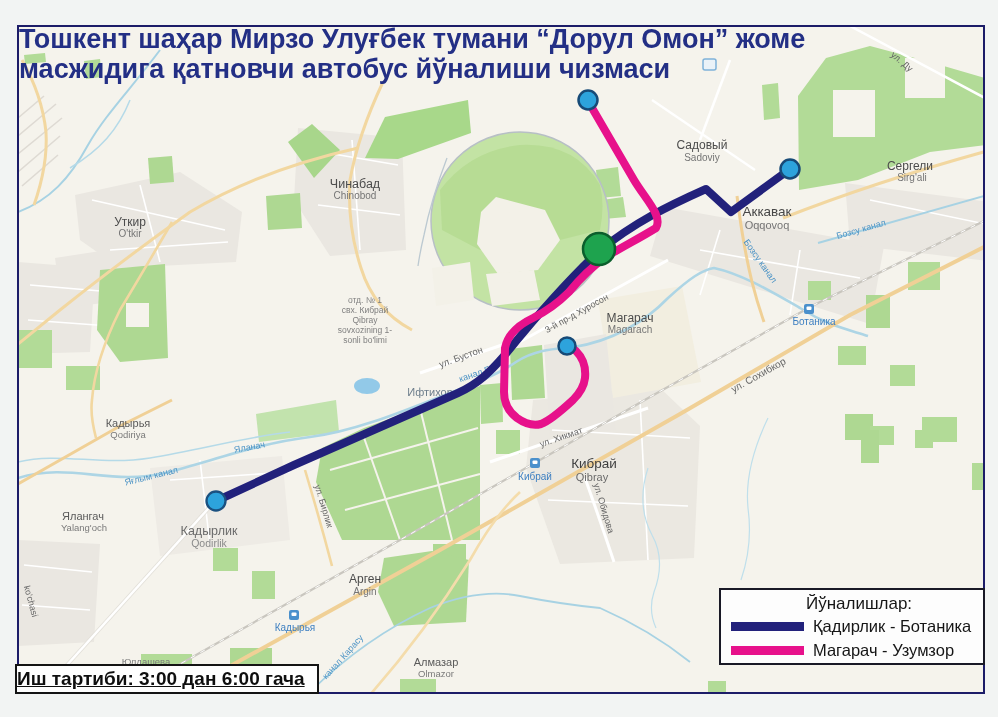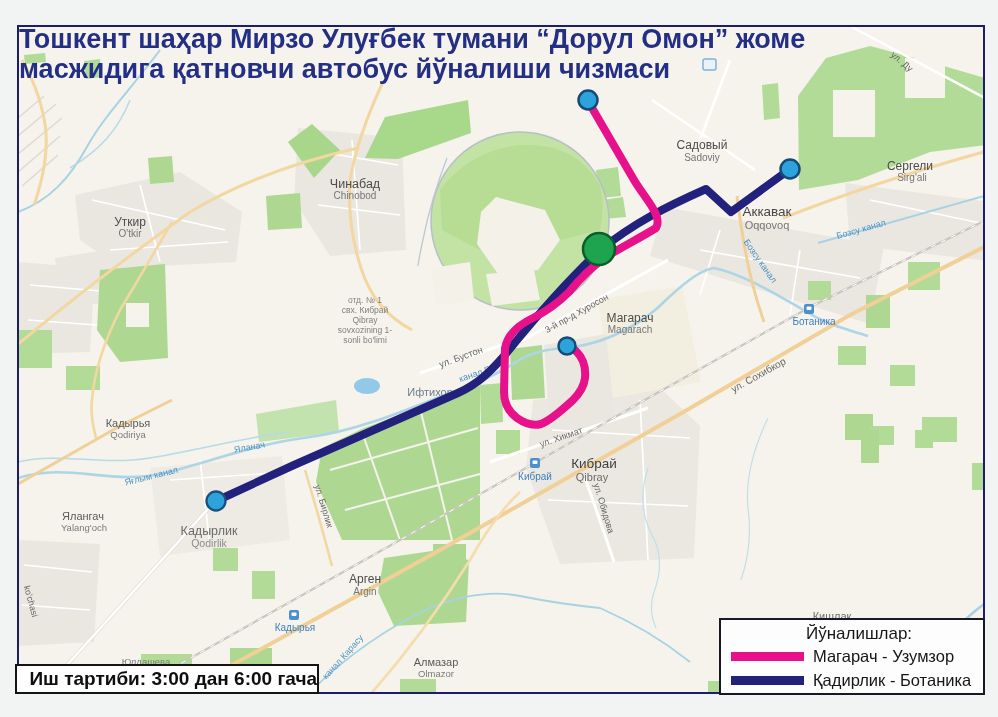--- a/index.html
+++ b/index.html
@@ -1,29 +1,29 @@
 <!DOCTYPE html>
 <html><head>
 <meta charset="utf-8">
 <style>
   html,body{margin:0;padding:0}
   .page{position:relative;width:998px;height:717px;background:#f2f4f3;overflow:hidden;
         font-family:"Liberation Sans",sans-serif;}
   .page svg{position:absolute;left:0;top:0}
   .title{position:absolute;left:19px;top:24px;width:950px;text-align:left;
          font-weight:bold;font-size:27px;line-height:30px;color:#232f85;letter-spacing:0px;}
-  .legend{position:absolute;left:719px;top:618px;width:262px;height:73px;background:#fdfdfd;
+  .legend{position:absolute;left:719px;top:588px;width:262px;height:73px;background:#fdfdfd;
           border:2px solid #191926;}
   .legend .lt{margin-top:4px;padding-left:14px;text-align:center;font-size:17px;color:#161616;}
   .lrow{display:flex;align-items:center;height:24px;margin-left:10px;}
   .sw{width:73px;height:9px;margin-right:9px;}
   .lrow span{font-size:16.5px;color:#161616;}
   .sched{position:absolute;left:15px;top:664px;width:300px;height:26px;background:#fefefe;
-         border:2px solid #141414;text-align:right;font-weight:bold;font-size:19px;
-         line-height:26px;color:#0e0e0e;}
+         border:2px solid #141414;text-align:left;font-weight:bold;font-size:19px;
+         line-height:26px;color:#0e0e0e;text-decoration:underline;}
 </style>
 </head>
 <body>
 <div class="page">
 <svg width="998" height="717" viewBox="0 0 998 717">
   <defs>
     <clipPath id="mapclip">
           <rect x="18" y="26" width="966" height="667"></rect>
         </clipPath>
   </defs>
@@ -371,24 +371,24 @@
   <rect x="18" y="26" width="966" height="667" fill="none" stroke="#1c1c68" stroke-width="2"></rect>
 </svg>
 
 <div class="title">Тошкент шаҳар Мирзо Улуғбек тумани “Дорул Омон” жоме<br>масжидига қатновчи автобус йўналиши чизмаси</div>
 
 <div class="legend">
 
   <div class="lt">Йўналишлар:</div>
 
   <div class="lrow">
+        <div class="sw" style="background:#22217b"></div>
+        <span>Қадирлик - Ботаника</span>
+      </div>
+
+  <div class="lrow">
         <div class="sw" style="background:#e7118b"></div>
         <span>Магарач - Узумзор</span>
       </div>
-
-  <div class="lrow">
-        <div class="sw" style="background:#22217b"></div>
-        <span>Қадирлик - Ботаника</span>
-      </div>
 </div>
 
 <div class="sched">Иш тартиби: 3:00 дан 6:00 гача</div>
 </div>
 
 </body></html>

